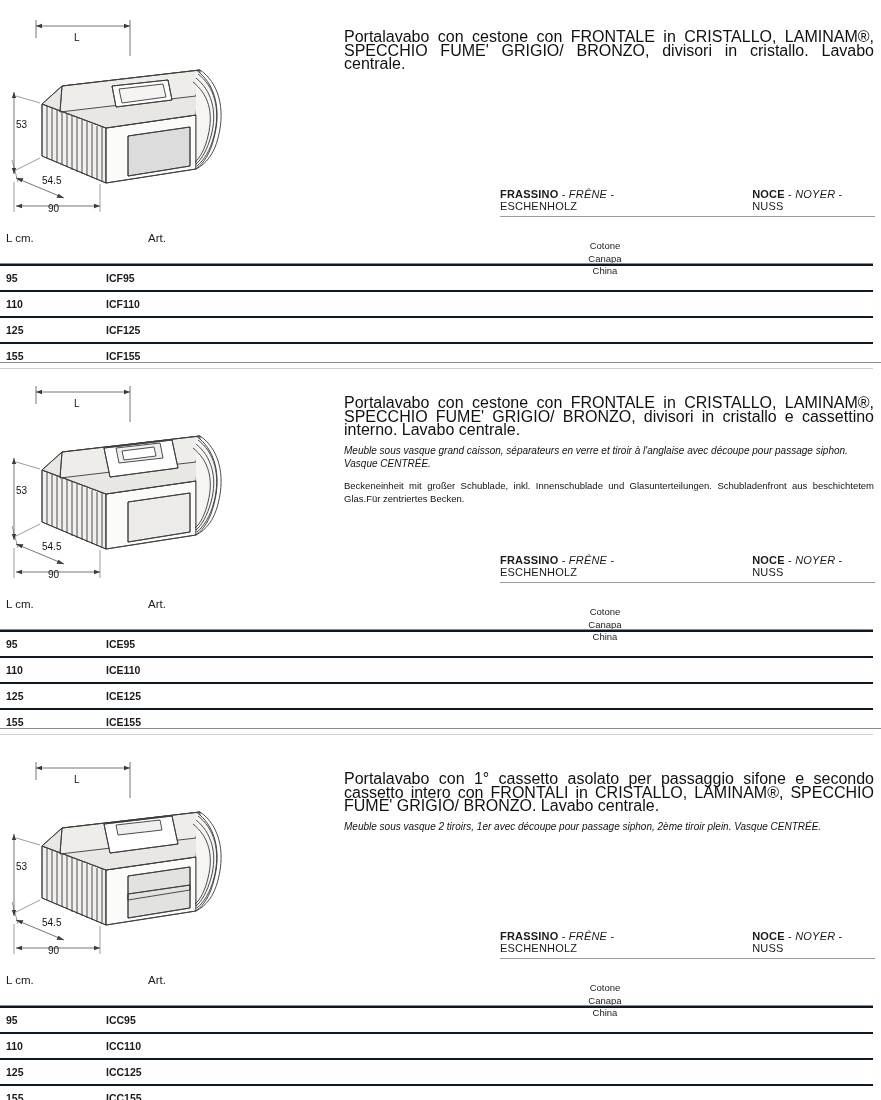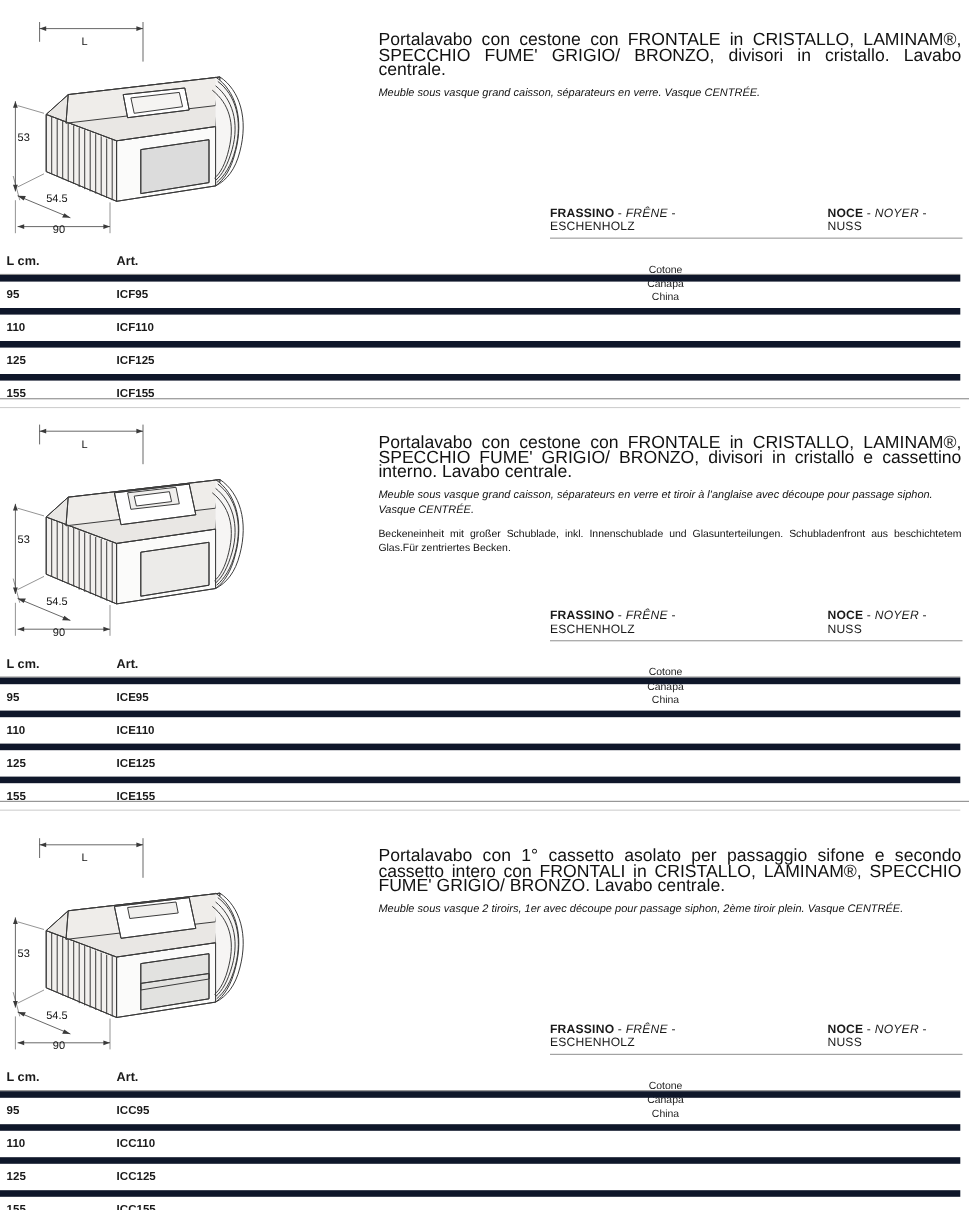--- a/index.html
+++ b/index.html
@@ -103,32 +103,33 @@
 
   
   .table {
     position: absolute;
     left: 0;
     width: 873px;
   }
   .tbl-head {
     display: flex;
     font-size: 11.5px;
-    font-weight: bold;
-    padding-bottom: 5px;
+    font-weight: normal;
+    padding-bottom: 19px;
+    gap: 42px;
   }
   .tbl-head .c1 { width: 100px; padding-left: 6px; }
   .tbl-head .c2 { width: 200px; }
   .tbl-row {
     display: flex;
     font-size: 10.5px;
     font-weight: bold;
     height: 24px;
     align-items: center;
-    border-top: 6px solid #0f172a;
+    border-top: 2px solid #0f172a;
   }
   .tbl-row .c1 { width: 100px; padding-left: 6px; }
   .tbl-row .c2 { width: 200px; }
   .tbl-topline {
     height: 1px;
     background: #8c8c8c;
     width: 873px;
   }
   .tbl-botline {
     height: 1px;
@@ -218,21 +219,20 @@
         </g>
         <text class="dimtext" x="74" y="33">L</text>
         <text class="dimtext" x="16" y="120">53</text>
         <text class="dimtext" x="42" y="176">54.5</text>
         <text class="dimtext" x="48" y="204">90</text>
       </svg>
     </div>
 
     <div class="textblock" style="top:30px;">
       <div class="t-title">Portalavabo con cestone con FRONTALE in CRISTALLO, LAMINAM®, SPECCHIO FUME' GRIGIO/ BRONZO, divisori in cristallo. Lavabo centrale.</div>
-      <div class="t-fr">Meuble sous vasque grand caisson, séparateurs en verre. Vasque CENTRÉE.</div>
     </div>
 
     <div class="finishes" style="top:188px;">
       <div class="fin-head">
         <div class="col1">
           <span class="b">FRASSINO</span>
           <span>-</span>
           <span class="i">FRÊNE</span>
           <span>-</span>
           <span>ESCHENHOLZ</span>

